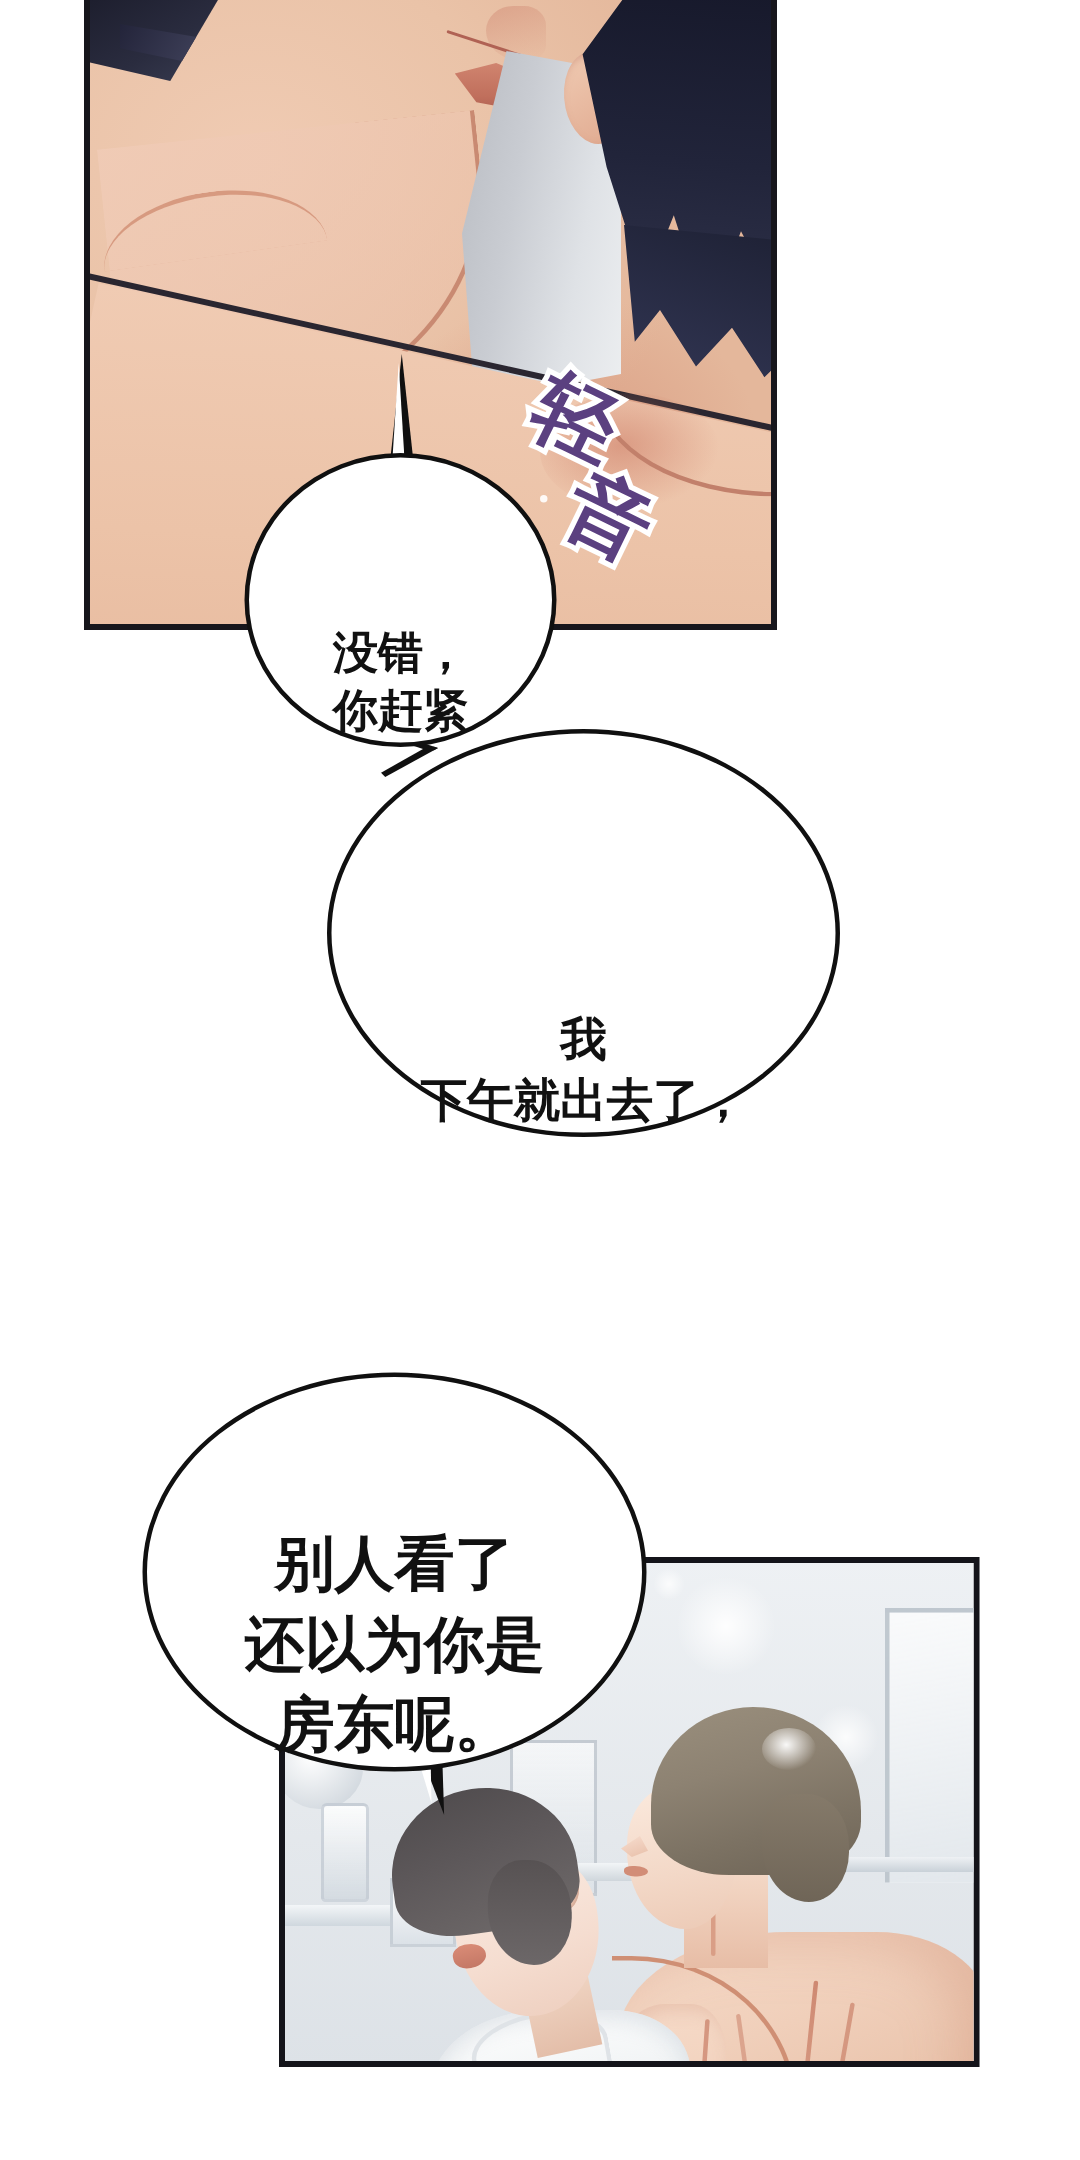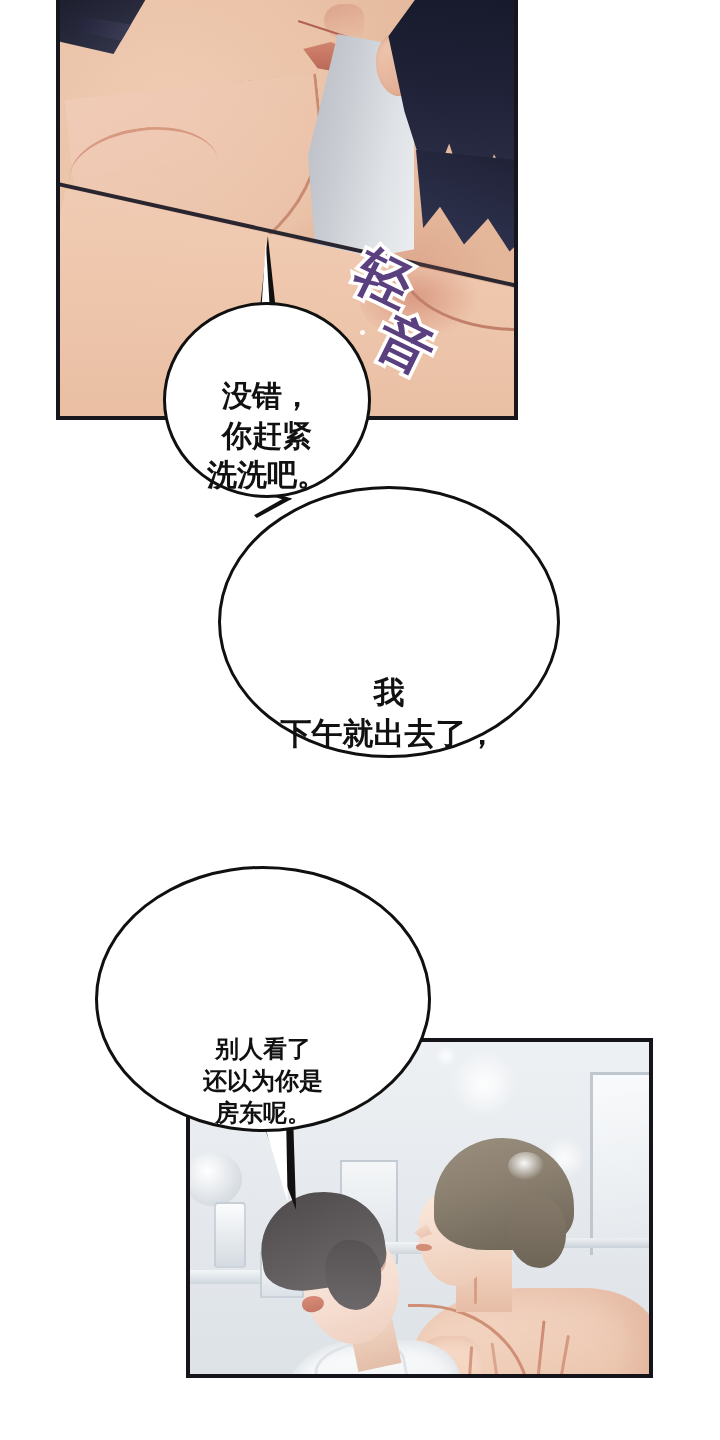--- a/index.html
+++ b/index.html
@@ -126,21 +126,21 @@
   
   .bub{
     position:absolute;background:#ffffff;border:3px solid #101010;border-radius:50%;
     display:flex;align-items:flex-end;justify-content:center;text-align:center;
     color:#111;font-weight:700;box-sizing:border-box;z-index:8;
   }
   .bub p{margin:0;padding:0;}
 
   .bub1{left:163px;top:302px;width:208px;height:196px;font-size:30px;line-height:1.32;}
   .bub2{left:218px;top:486px;width:342px;height:272px;font-size:31px;line-height:1.34;}
-  .bub3{left:95px;top:866px;width:336px;height:266px;font-size:24px;line-height:1.34;}
+  .bub3{left:95px;top:915px;width:336px;height:266px;font-size:40px;line-height:1.34;}
 
   
   .tail{position:absolute;z-index:7;}
   .tail i{
     position:absolute;display:block;background:#fff;
     border-left:3px solid #101010;border-right:3px solid #101010;
   }
   
   .t1{left:252px;top:236px;width:30px;height:86px;}
   .t1 i{left:0;top:0;width:30px;height:86px;
@@ -372,21 +372,20 @@
   </div>
 
   <div class="tail t1">
       <i></i>
       <u></u>
     </div>
   <div class="bub bub1">
     <div>
       <p>没错，</p>
       <p>你赶紧</p>
-      <p>洗洗吧。</p>
     </div>
   </div>
 
   <div class="tail t2">
       <i></i>
       <u></u>
     </div>
   <div class="bub bub2">
     <div>
       <p>我</p>

